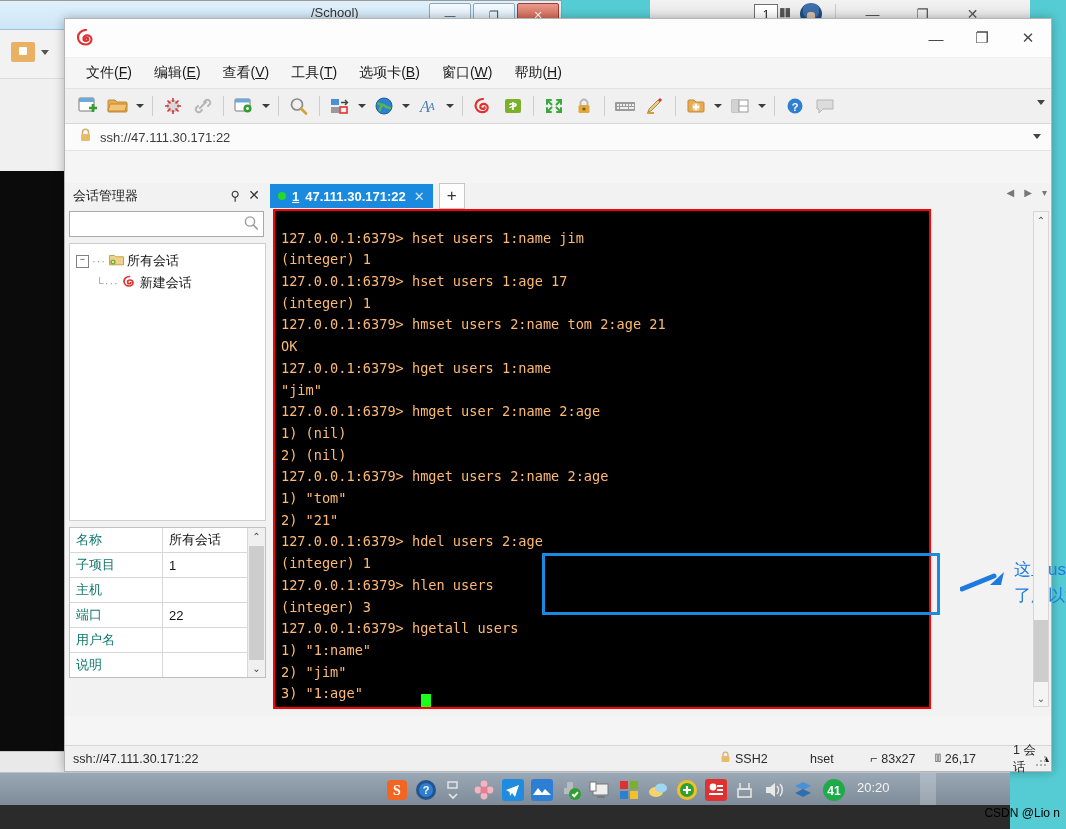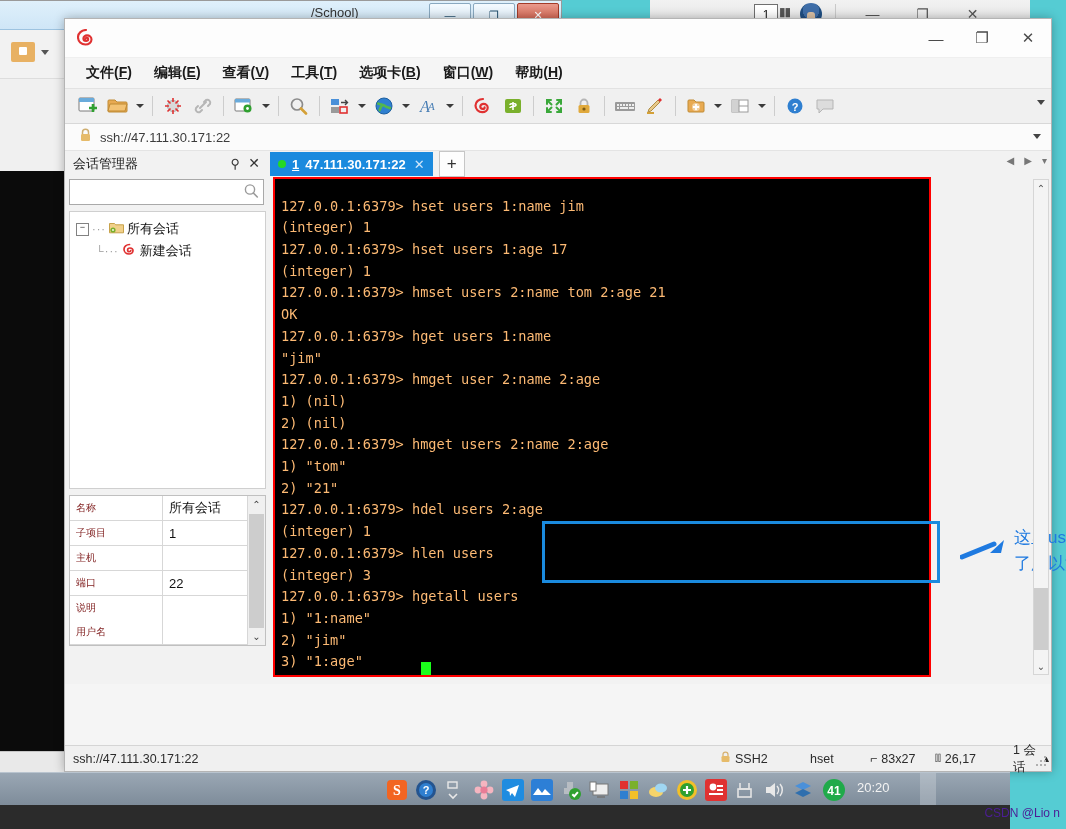--- a/index.html
+++ b/index.html
@@ -45,21 +45,21 @@
 
   
   #xshell{position:absolute;left:64px;top:18px;width:986px;height:752px;background:#f5f5f5;
     border:1px solid #b4b4b4;box-shadow:0 0 10px rgba(0,0,0,.28);}
   #x-titlebar{height:38px;background:#fdfdfd;position:relative;border-bottom:1px solid #efefef;}
   #x-logo{position:absolute;left:12px;top:10px;width:18px;height:18px;}
   #x-title{position:absolute;left:38px;top:11px;font-size:14px;color:#5f5f5f;white-space:nowrap;}
   .x-wbtn{position:absolute;top:0;width:46px;height:38px;display:flex;align-items:center;justify-content:center;
      font-size:15px;color:#4a4a4a;}
 
-  #x-menubar{height:30px;position:relative;background:#f5f5f5;display:flex;align-items:center;padding-left:12px;gap:4px;font-weight:bold;}
+  #x-menubar{height:30px;position:relative;background:#f5f5f5;display:flex;align-items:center;padding-left:12px;gap:4px;}
   .menu-item{font-size:14px;color:#1a1a1a;padding:3px 9px;white-space:nowrap;}
   .menu-item u{text-decoration:underline;}
 
   #x-toolbar{height:34px;background:#f0f0f0;border-top:1px solid #e2e2e2;border-bottom:1px solid #d8d8d8;
      position:relative;display:flex;align-items:center;padding-left:8px;gap:0px;}
   .tb{width:30px;height:28px;display:flex;align-items:center;justify-content:center;position:relative;}
   .tb svg{display:block;}
   .tb-caret{width:14px;height:28px;display:flex;align-items:center;justify-content:center;}
   .tb-caret i{display:block;width:0;height:0;border-left:4px solid transparent;border-right:4px solid transparent;border-top:4px solid #3b3b3b;}
   .tb-sep{width:1px;height:20px;background:#cdcdcd;margin:0 5px;}
@@ -67,37 +67,37 @@
 
   #x-addrbar{height:26px;background:#fbfbfb;border-bottom:1px solid #e4e4e4;position:relative;display:flex;align-items:center;}
   #addr-lock{margin-left:14px;margin-right:8px;}
   #addr-text{font-size:13px;color:#3c3c3c;}
   #addr-caret{position:absolute;right:10px;top:10px;width:0;height:0;border-left:4px solid transparent;border-right:4px solid transparent;border-top:5px solid #444;}
 
   #x-hintbar{height:26px;background:#ededed;border-bottom:1px solid #dcdcdc;display:flex;align-items:center;padding-left:12px;}
   #hint-text{font-size:13px;color:#565656;margin-left:8px;}
 
   
-  #x-body{position:relative;height:533px;background:#f2f2f2;}
+  #x-body{position:relative;height:533px;background:#f2f2f2;margin-top:32px;}
   #sidebar{position:absolute;left:0;top:0;width:205px;height:533px;background:#f2f2f2;border-right:1px solid #c9c9c9;}
   #sb-header{height:26px;position:relative;display:flex;align-items:center;background:#f2f2f2;}
   #sb-title{font-size:13px;color:#1a1a1a;margin-left:8px;}
   #sb-pin{position:absolute;right:30px;top:5px;font-size:13px;color:#333;}
   #sb-close{position:absolute;right:10px;top:4px;font-size:14px;color:#333;}
   #sb-search{margin:2px 6px 0 4px;height:24px;background:#fff;border:1px solid #a9a9a9;position:relative;}
   #sb-search-icon{position:absolute;right:4px;top:3px;}
   #sb-tree{margin:6px 4px 0 4px;height:276px;background:#fff;border:1px solid #cfcfcf;position:relative;
      font-size:13px;color:#111;}
   .tree-row{display:flex;align-items:center;gap:3px;padding:2px 0 2px 6px;white-space:nowrap;}
   .tree-toggle{width:11px;height:11px;border:1px solid #828282;background:#fff;font-size:9px;line-height:9px;
      text-align:center;color:#333;font-family:"Liberation Mono",monospace;}
   .tree-dots{color:#9a9a9a;letter-spacing:1px;font-size:11px;}
   #sb-props{margin:6px 4px 0 4px;border:1px solid #c0c0c0;background:#fff;position:relative;}
   .prop-row{display:flex;height:24px;border-bottom:1px solid #d7d7d7;}
-  .prop-k{width:86px;border-right:1px solid #d7d7d7;font-size:10px;color:#7f1d1d;padding-left:6px;display:flex;align-items:center;}
+  .prop-k{width:86px;border-right:1px solid #d7d7d7;font-size:13px;color:#0f766e;padding-left:6px;display:flex;align-items:center;}
   .prop-v{flex:1;font-size:13px;color:#111;padding-left:6px;display:flex;align-items:center;}
   #props-scroll{position:absolute;right:0;top:0;width:17px;height:100%;background:#f0f0f0;border-left:1px solid #d7d7d7;}
   .sb-arrow{position:absolute;left:0;width:17px;height:17px;display:flex;align-items:center;justify-content:center;font-size:10px;color:#444;background:#f0f0f0;}
   #props-thumb{position:absolute;left:1px;top:18px;width:15px;height:122px;background:#cdcdcd;}
 
   
   #term-wrap{position:absolute;left:205px;top:0;right:0;height:533px;background:#f2f2f2;}
   #tabstrip{height:26px;background:#f2f2f2;position:relative;display:flex;align-items:center;}
   #tab1{height:24px;margin-left:0px;background:#1a8ade;color:#fff;display:flex;align-items:center;gap:6px;
      padding:0 8px;font-size:13px;font-weight:bold;}
@@ -130,21 +130,21 @@
   #st-grip{position:absolute;right:3px;bottom:3px;width:12px;height:12px;}
 
   
   #taskbar{position:absolute;left:0;top:772px;width:1010px;height:33px;
      background:linear-gradient(#9aa7b4,#7d8b99);border-top:1px solid #b9c4cf;}
   #tray{position:absolute;left:380px;top:0;height:33px;display:flex;align-items:center;gap:7px;padding-left:6px;}
   .tray-ic{width:22px;height:22px;border-radius:3px;position:relative;}
   #clock{position:absolute;left:857px;top:7px;font-size:13px;color:#f3f3f3;}
   #tb-showdesk{position:absolute;left:920px;top:0;width:16px;height:33px;background:rgba(255,255,255,.22);}
   #desk-black{position:absolute;left:0;top:805px;width:1010px;height:24px;background:#2b2b2b;}
-  #watermark{position:absolute;right:6px;top:806px;font-size:12px;color:#4c1d95;}
+  #watermark{position:absolute;right:6px;top:806px;font-size:12px;color:#000000;}
 </style>
 </head>
 <body>
 
 <div id="desktop">
 
   <div id="bg-white"></div>
 
   <div id="bg-window">
     <div id="bg-titlebar">
@@ -428,26 +428,26 @@
               <span class="prop-v">1</span>
             </div>
           <div class="prop-row">
               <span class="prop-k">主机</span>
               <span class="prop-v"></span>
             </div>
           <div class="prop-row">
               <span class="prop-k">端口</span>
               <span class="prop-v">22</span>
             </div>
+          <div class="prop-row">
+              <span class="prop-k">用户名</span>
+              <span class="prop-v"></span>
+            </div>
           <div class="prop-row" style="border-bottom:none">
               <span class="prop-k">说明</span>
-              <span class="prop-v"></span>
-            </div>
-          <div class="prop-row">
-              <span class="prop-k">用户名</span>
               <span class="prop-v"></span>
             </div>
           <div id="props-scroll">
             <span class="sb-arrow" style="top:0">⌃</span>
             <span id="props-thumb"></span>
             <span class="sb-arrow" style="bottom:0">⌄</span>
           </div>
         </div>
       </div>
 

